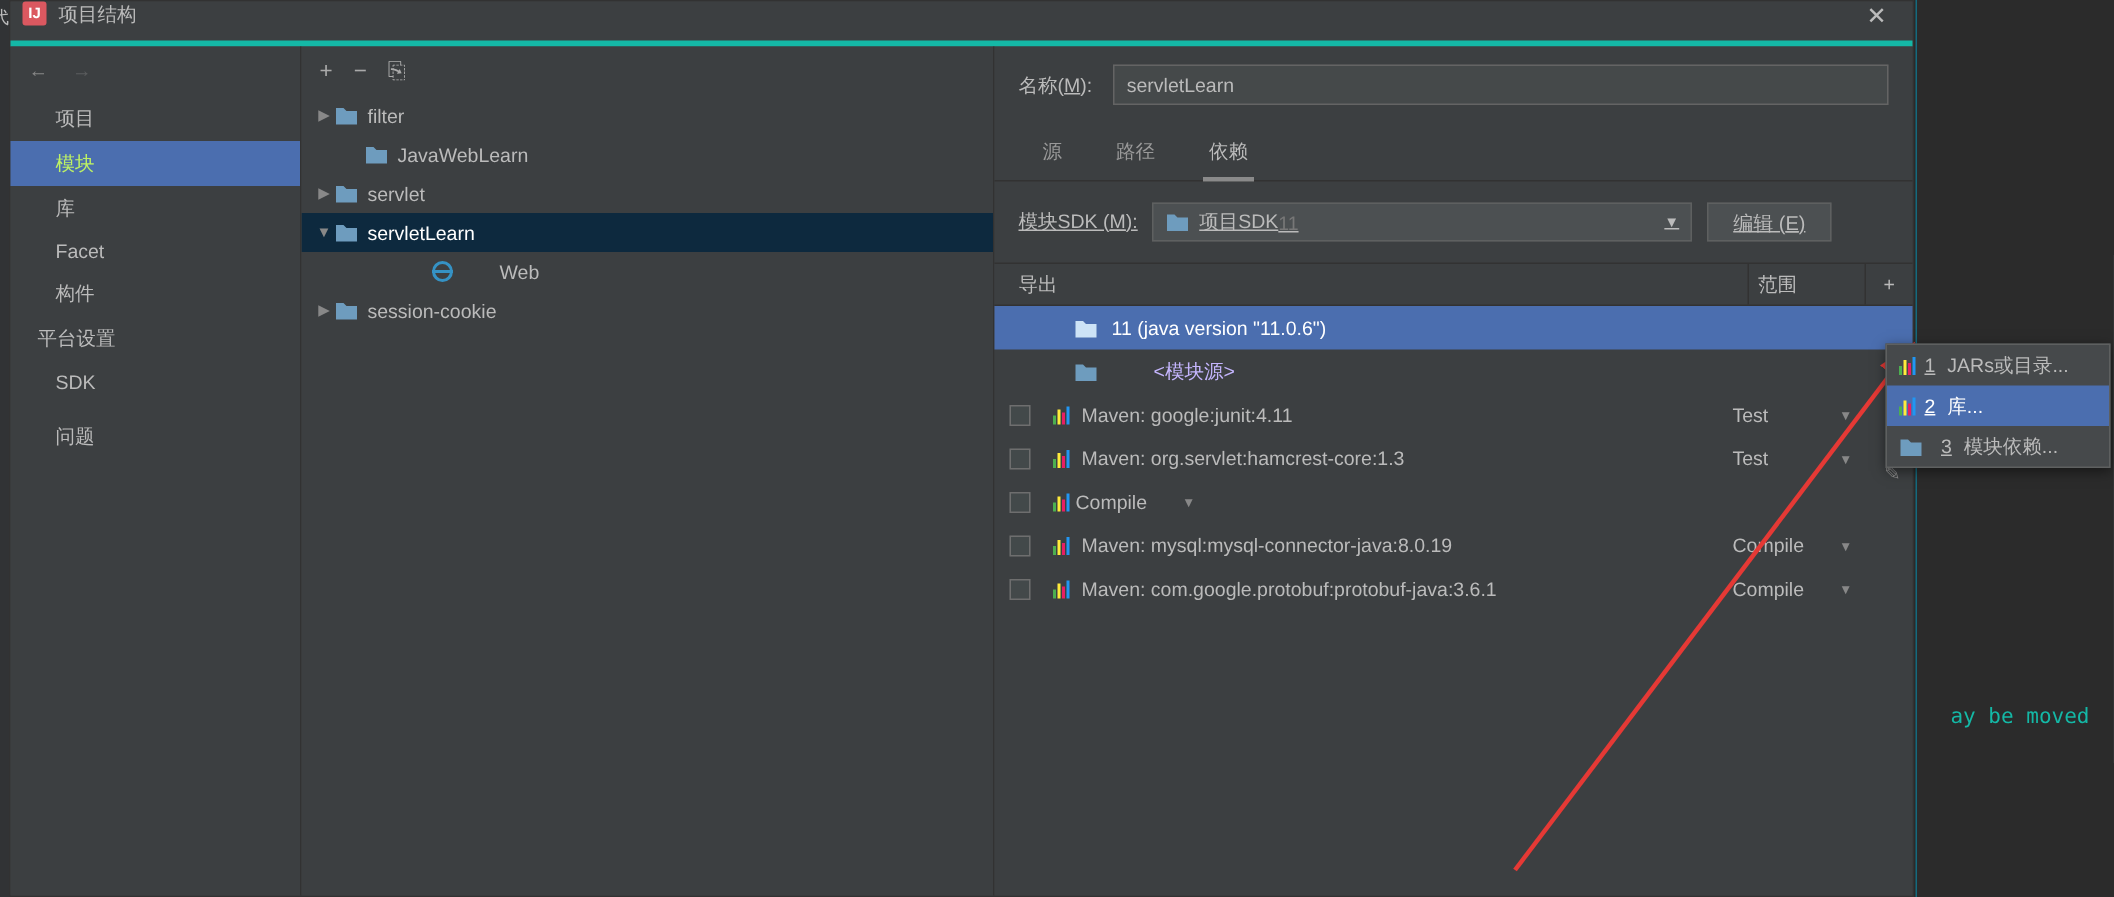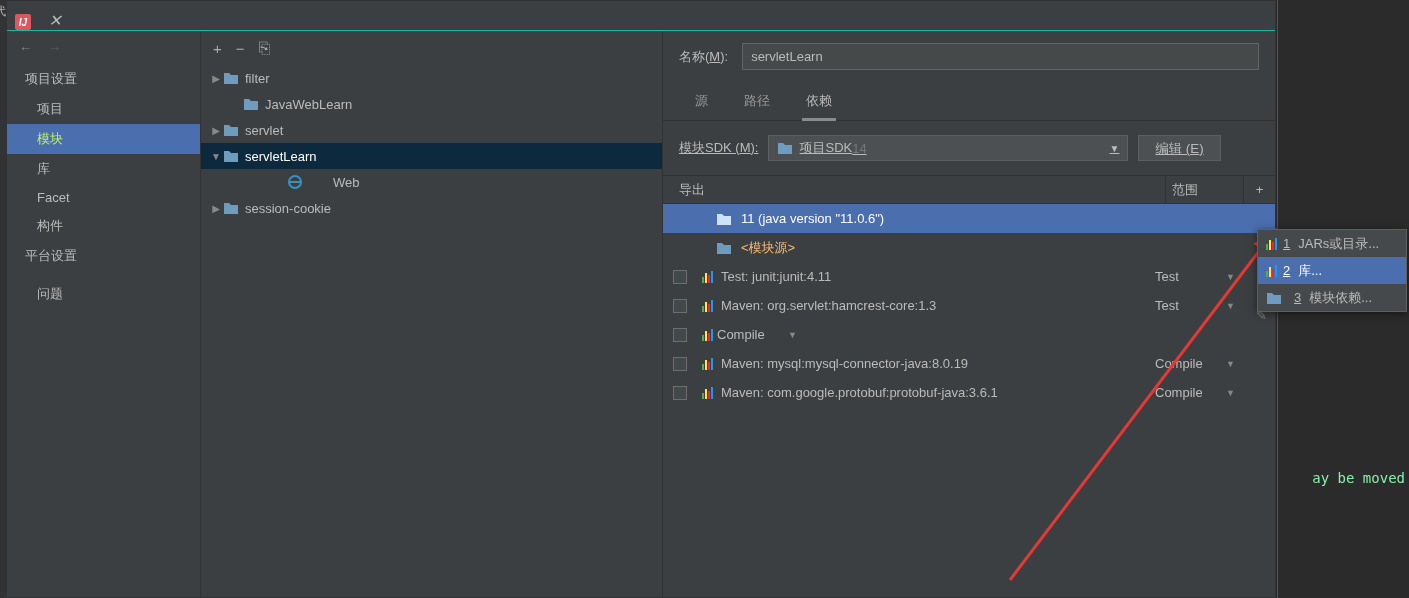--- a/index.html
+++ b/index.html
@@ -1,18 +1,18 @@
 <!DOCTYPE html>
 <html><head>
 <meta charset="utf-8">
 <style>
 * { margin: 0; padding: 0; box-sizing: border-box; font-family: "Microsoft YaHei", "Segoe UI", sans-serif; }
 body { background: #2b2b2b; color: #bbbbbb; font-size: 13px; width: 1409px; height: 598px; overflow: hidden; position: relative; }
 .window { position: absolute; left: 6px; top: 0; width: 1270px; height: 598px; background: #3c3f41; border: 1px solid #323232; display: flex; flex-direction: column; }
-.titlebar { height: 30px; background: #3c3f41; display: flex; align-items: flex-end; padding: 0 8px; border-bottom: 1px solid #14b8a6; font-style: italic; }
+.titlebar { height: 30px; background: #3c3f41; display: flex; align-items: flex-start; padding: 0 8px; border-bottom: 4px solid #14b8a6; }
 .titlebar-icon { width: 16px; height: 16px; background: #db5860; border-radius: 2px; margin-right: 8px; display: inline-flex; align-items: center; justify-content: center; font-size: 10px; color: #fff; font-weight: bold; }
 .titlebar-title { flex: 1; color: #bbb; }
 .titlebar-close { width: 32px; text-align: center; color: #bbb; cursor: pointer; font-size: 16px; }
 .main-row { flex: 1; display: flex; min-height: 0; }
 .sidebar { width: 194px; background: #3c3f41; border-right: 1px solid #323232; padding-top: 6px; }
 .sidebar-nav { display: flex; gap: 8px; padding: 0 8px 8px 8px; align-items: center; }
 .arrow-btn { color: #888; cursor: pointer; padding: 2px 4px; }
 .sidebar-heading { color: #bbb; padding: 6px 18px 6px 18px; font-size: 13px; }
 .sidebar-item { padding: 6px 18px 6px 30px; color: #bbb; cursor: pointer; }
 .sidebar-item.selected { background: #4b6eaf; color: #bef264; }
@@ -50,60 +50,61 @@
 .dep-row { display: flex; align-items: center; height: 29px; color: #bbb; }
 .dep-row.selected { background: #4b6eaf; color: #fff; }
 .dep-row .cb { width: 34px; display: flex; align-items: center; justify-content: center; }
 .dep-row .cb.empty { visibility: hidden; }
 .checkbox { width: 14px; height: 14px; border: 1px solid #6e6e6e; background: #43494a; }
 .dep-row .ic { width: 20px; display: flex; align-items: center; justify-content: center; }
 .dep-row .txt { flex: 1; padding-left: 4px; }
 .dep-row .scope { width: 88px; display: flex; align-items: center; justify-content: space-between; padding-right: 8px; color: #bbb; }
 .dep-row .scope .drop { font-size: 9px; color: #888; }
 .dep-row .pad-r { width: 32px; }
-.source-link { color: #fdba74; }
+.source-link { color: #c4b5fd; margin-left: 28px; }
 .edit-pencil { position: absolute; right: 8px; top: 104px; color: #888; cursor: pointer; }
 .popup { position: absolute; left: 1257px; top: 229px; width: 150px; background: #46494b; border: 1px solid #5e6060; box-shadow: 0 2px 8px rgba(0,0,0,0.5); z-index: 10; }
 .popup-item { display: flex; align-items: center; height: 27px; padding: 0 8px; color: #bbb; cursor: pointer; gap: 6px; }
 .popup-item.selected { background: #4b6eaf; color: #fff; }
 .popup-num { text-decoration: underline; margin-right: 2px; }
-.bg-text { position: absolute; right: 4px; top: 470px; color: #86efac; font-family: "Consolas", monospace; font-size: 14px; }
+.bg-text { position: absolute; right: 16px; top: 470px; color: #14b8a6; font-family: "Consolas", monospace; font-size: 14px; }
 .red-arrow { position: absolute; pointer-events: none; z-index: 5; }
 .small-lib-bars { display: inline-flex; gap: 1px; align-items: flex-end; height: 12px; }
 .small-lib-bars span { width: 2px; }
 .b1{height:6px;background:#4caf50;} .b2{height:10px;background:#ffeb3b;} .b3{height:8px;background:#e91e63;} .b4{height:12px;background:#2196f3;}
 .border-r { border-right: 1px solid #146a7e; height: 598px; position: absolute; left: 1277px; top: 0; }
 .left-edge { position: absolute; left: 0; top: 0; width: 6px; height: 598px; background: #313335; }
 .left-edge-txt { position: absolute; left: -6px; top: 3px; color: #bbb; font-size: 12px; writing-mode: horizontal-tb; }
 </style>
 </head>
 <body>
 
 <div class="left-edge">
     <span class="left-edge-txt">代</span>
   </div>
 
 <div class="window">
   <div class="titlebar">
     <span class="titlebar-icon">IJ</span>
+    <span class="titlebar-title">项目结构</span>
     <span class="titlebar-close">✕</span>
   </div>
   <div class="main-row">
     <div class="sidebar">
       <div class="sidebar-nav">
         <span class="arrow-btn">←</span>
         <span class="arrow-btn" style="opacity:0.4">→</span>
       </div>
-      <div class="sidebar-heading">项目设置</div>
       <div class="sidebar-item">项目</div>
       <div class="sidebar-item selected">模块</div>
       <div class="sidebar-item">库</div>
       <div class="sidebar-item">Facet</div>
       <div class="sidebar-item">构件</div>
       <div class="sidebar-heading">平台设置</div>
+      <div class="sidebar-item">SDK</div>
       <div class="sidebar-spacer"></div>
       <div class="sidebar-heading" style="padding-left:30px">问题</div>
     </div>
 
     <div class="tree-col">
       <div class="tree-toolbar">
         <span class="tb-icon">+</span>
         <span class="tb-icon">−</span>
         <span class="tb-icon">⎘</span>
       </div>
@@ -174,21 +175,21 @@
       <div class="sdk-row">
         <span class="label"><span>模块SDK (</span><span class="underline">M</span><span>):</span></span>
         <div class="sdk-select">
           <span style="display:flex;align-items:center">
             <span class="folder-icon">
                 <svg viewBox="0 0 16 14">
                   <path class="folder-svg" d="M1 2h5l2 2h7v9H1z"></path>
                 </svg>
               </span>
             <span>项目SDK </span>
-              <span style="color:#777">14</span>
+              <span style="color:#777">11</span>
           </span>
           <span style="font-size:10px">▼</span>
         </div>
         <button class="edit-btn"><span>编辑 (</span><span class="underline">E</span><span>)</span></button>
       </div>
       <div class="dep-table">
         <div class="dep-head">
           <div class="col-export">导出</div>
           <div class="col-scope">范围</div>
           <div class="col-add">+</div>
@@ -226,21 +227,21 @@
                 <span class="checkbox"></span>
               </span>
               <span class="ic" style="margin-left: 0px;">
                 <span class="small-lib-bars">
                   <span class="b1"></span>
                   <span class="b2"></span>
                   <span class="b3"></span>
                   <span class="b4"></span>
                 </span>
               </span>
-              <span class="txt">Test: junit:junit:4.11</span>
+              <span class="txt">Maven: google:junit:4.11</span>
               <span class="scope">
                 <span>Test</span>
                 <span class="drop">▼</span>
               </span>
               <span class="pad-r"></span>
             </div>
             <div class="dep-row">
               <span class="cb">
                 <span class="checkbox"></span>
               </span>

